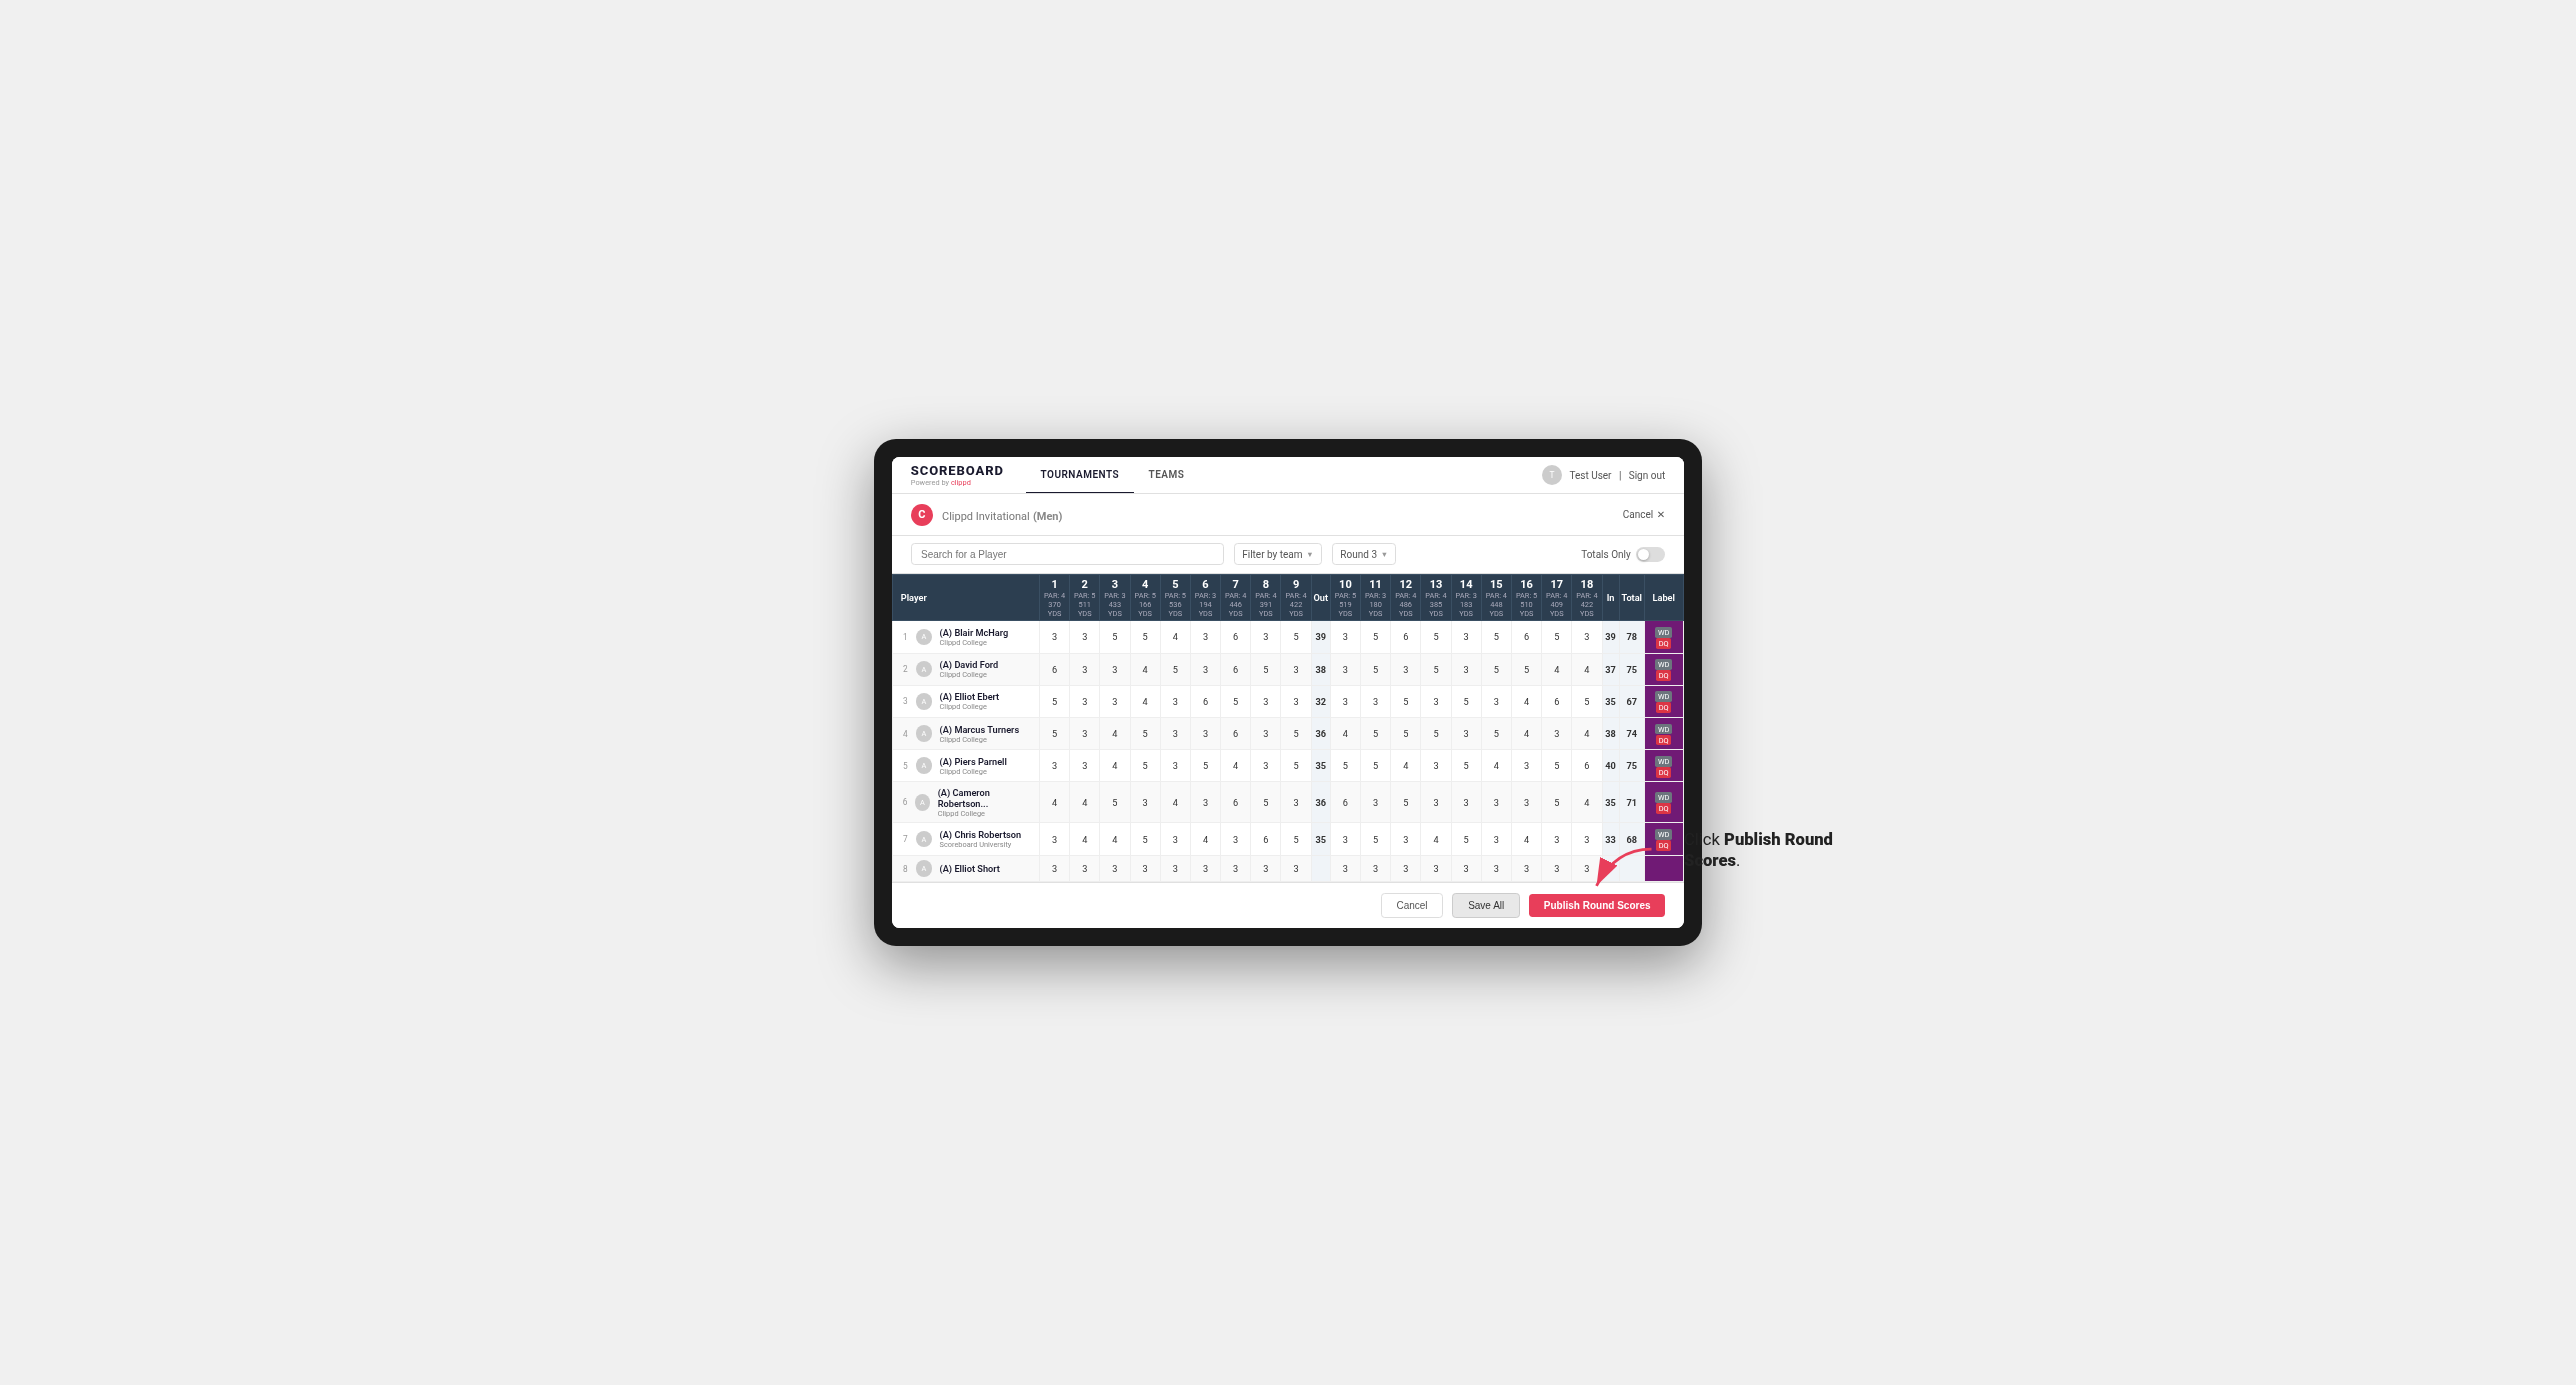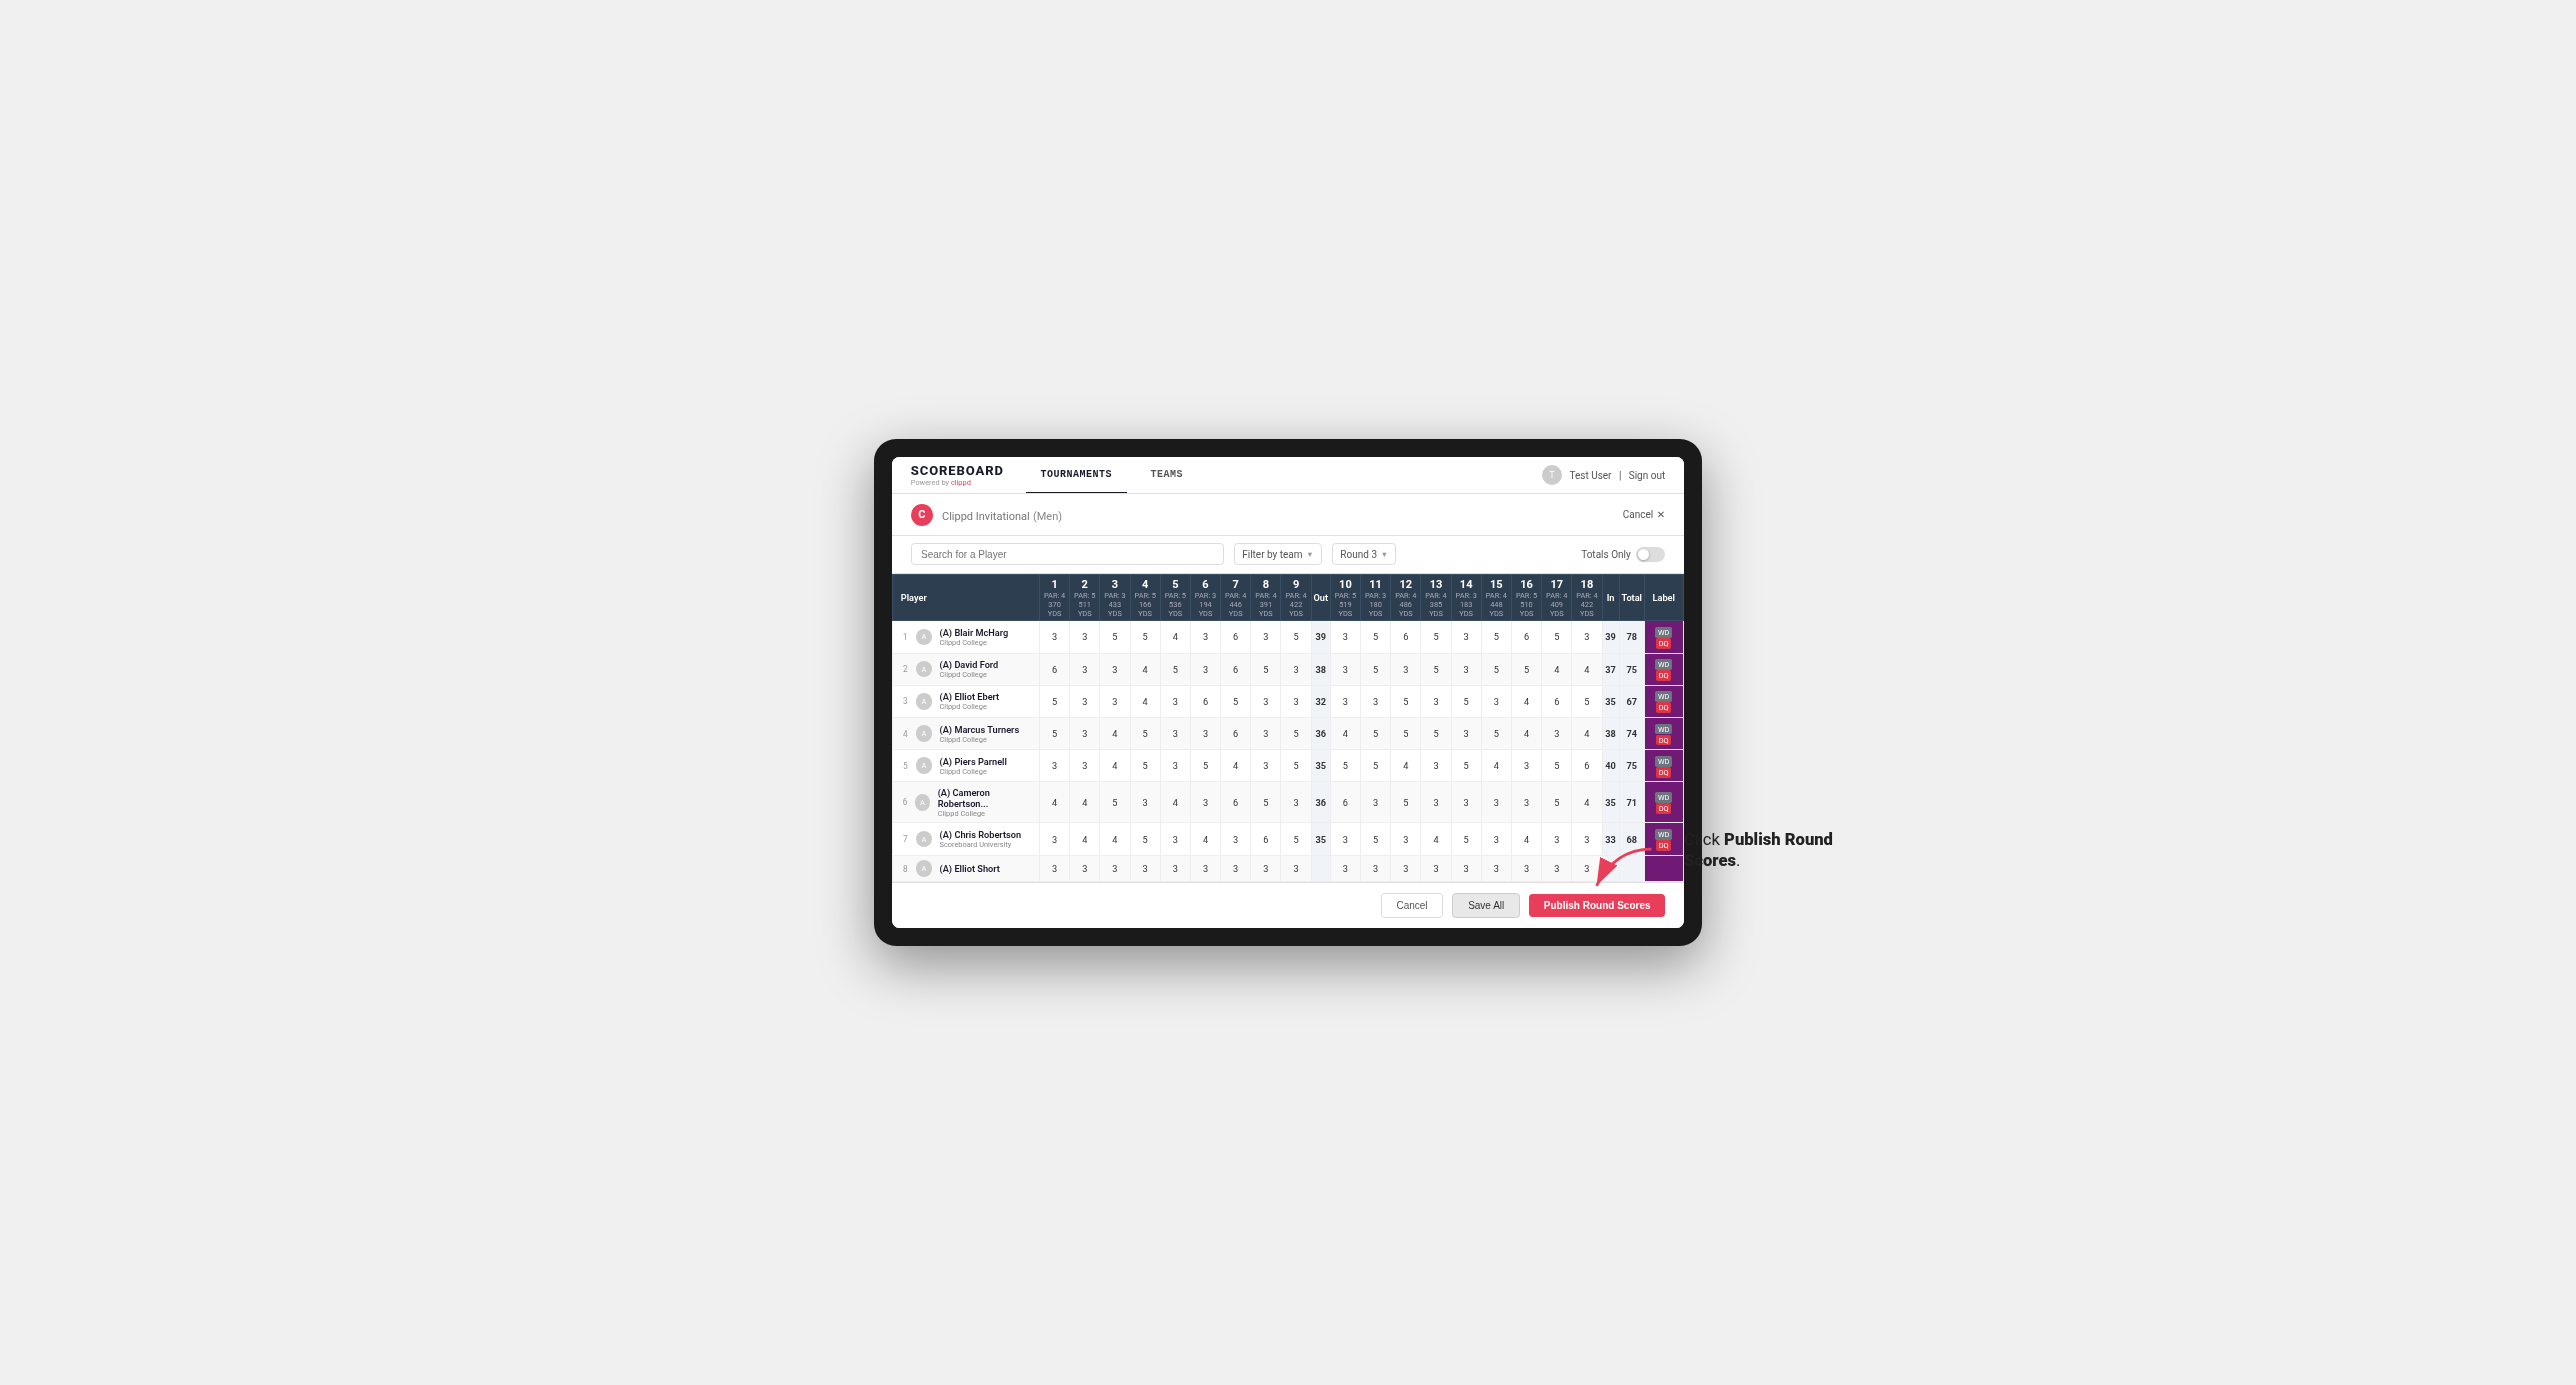--- a/index.html
+++ b/index.html
@@ -49,23 +49,22 @@
     }
     .logo-sub {
       font-size: 7.4px;
       color: #999;
     }
     .logo-sub span {
       color: #e83e5a;
     }
     .nav-links {
       display: flex;
-      gap: 9px;
+      gap: 0;
       height: 100%;
-      font-family: Liberation Mono, monospace;
     }
     .nav-link {
       padding: 0 14.7px;
       font-size: 10px;
       font-weight: 600;
       color: #555;
       display: flex;
       align-items: center;
       border-bottom: 1.8px solid transparent;
       cursor: pointer;
@@ -410,21 +409,21 @@
           <span> | </span>
           <span class="sign-out">Sign out</span>
         </div>
       </div>
 
       <div class="tournament-header">
         <div class="tournament-icon">C</div>
         <div>
           <span class="tournament-title">
             <span>Clippd Invitational</span>
-            <span style="font-weight:400; color:#888; font-size:11px;">(Men)</span>
+            <span style="font-weight:700; color:#888; font-size:11px;">(Men)</span>
           </span>
         </div>
         <div class="cancel-btn">
           <span>Cancel</span>
           <span>✕</span>
         </div>
       </div>
 
 
       <div class="toolbar">

